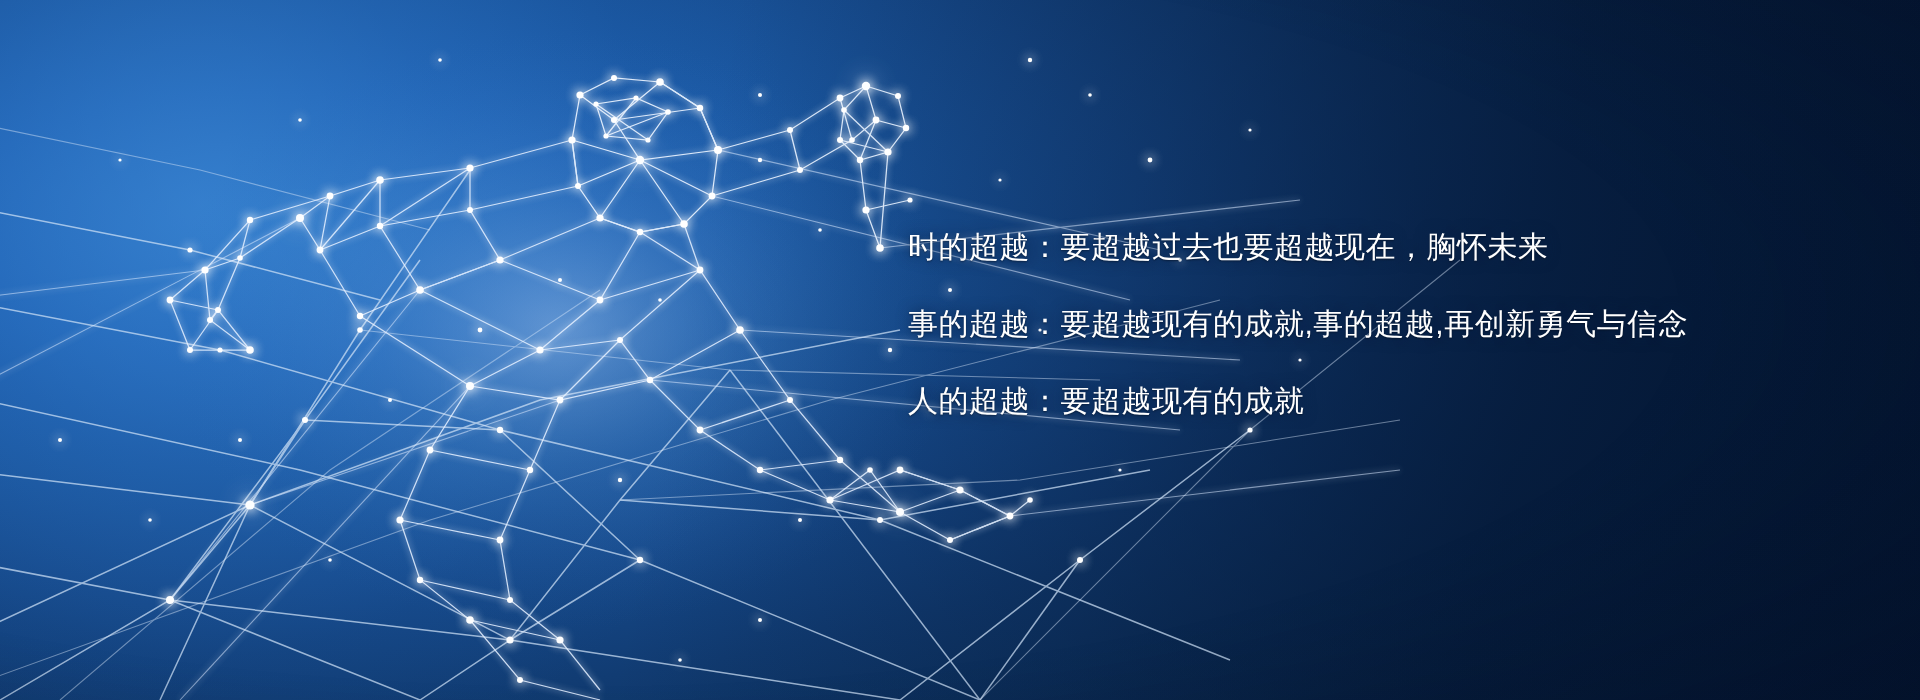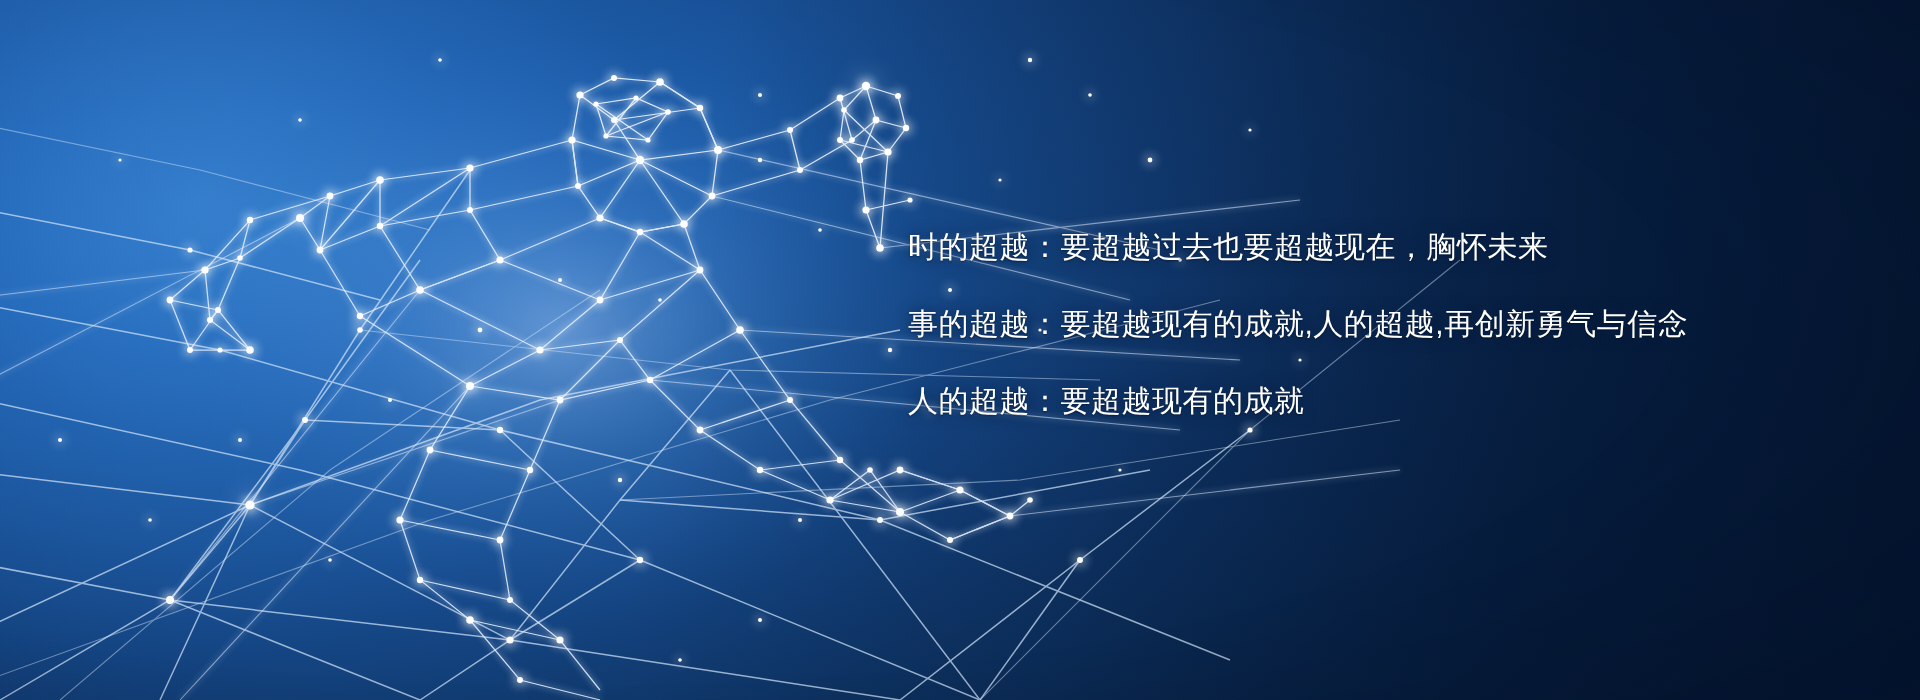--- a/index.html
+++ b/index.html
@@ -406,17 +406,17 @@
       <circle cx="900" cy="512" r="8"></circle>
       <circle cx="470" cy="386" r="8"></circle>
       <circle cx="300" cy="218" r="8"></circle>
     </g>
   </svg>
 
   <div class="bg-vignette"></div>
 
   <div class="copy">
     <p class="copy-line">时的超越：要超越过去也要超越现在，胸怀未来</p>
-    <p class="copy-line">事的超越：要超越现有的成就,人的超越,再创新勇气与信念</p>
+    <p class="copy-line">事的超越：要超越现有的成就,事的超越,再创新勇气与信念</p>
     <p class="copy-line">人的超越：要超越现有的成就</p>
   </div>
 
 </div>
 
 </body></html>

